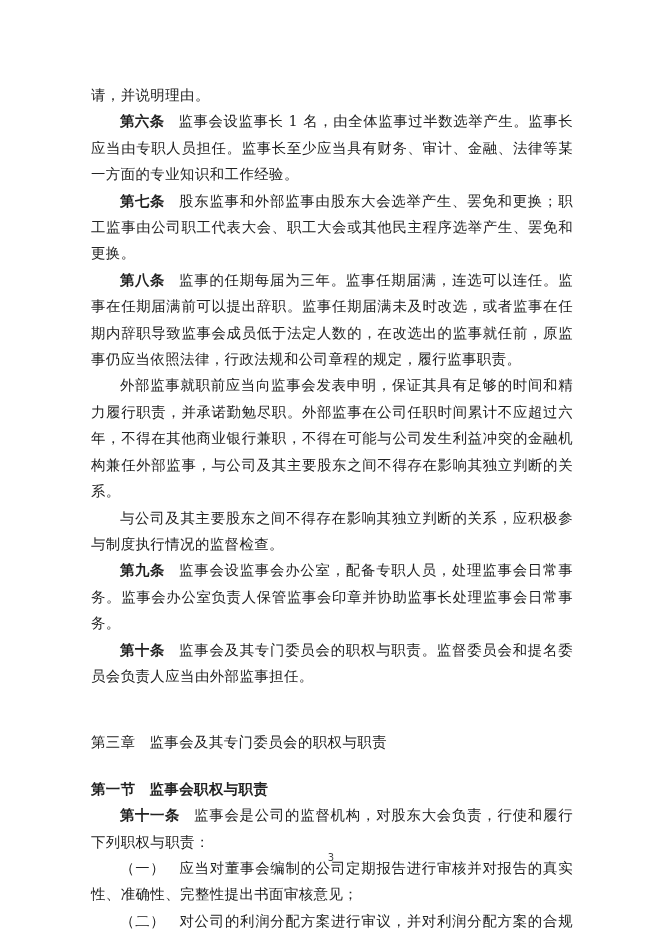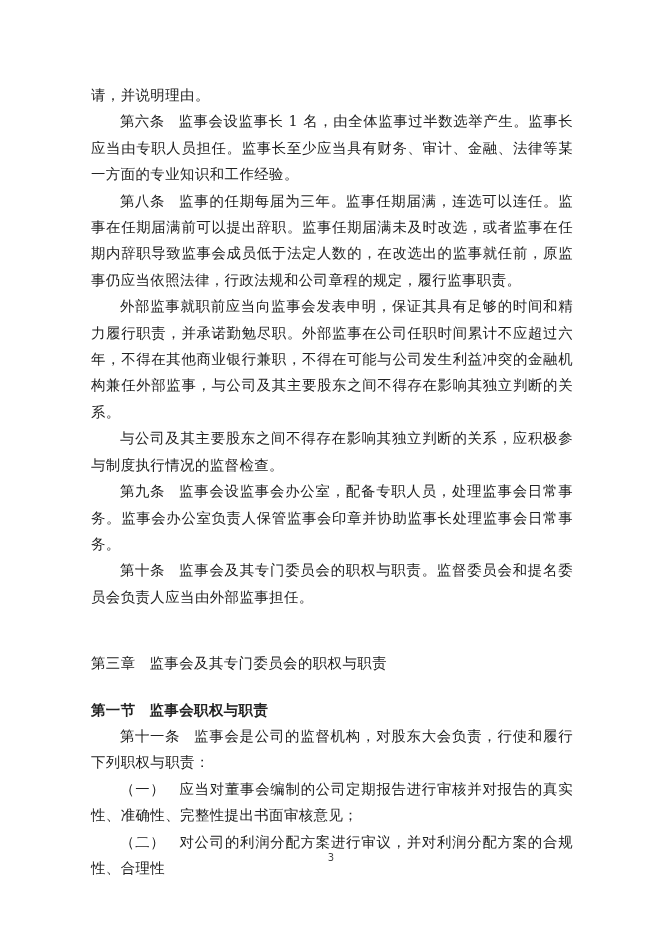--- a/index.html
+++ b/index.html
@@ -2,21 +2,21 @@
 <html><head>
   <meta charset="utf-8">
   <style>
     html, body { margin: 0; padding: 0; background: #ffffff; }
     body { width: 662px; height: 936px; position: relative; overflow: hidden;
       font-family: "DejaVu Serif", "Liberation Serif", serif; color: #222; }
     .page { position: absolute; left: 0; top: 0; width: 638px; height: 936px; background: #fff; }
     .content { position: absolute; left: 91px; top: 82px; width: 482px; font-size: 14.4px; line-height: 26.4px; letter-spacing: 0.45px; }
     .p { margin: 0; text-align: justify; text-align-last: left; }
     .indent { text-indent: 29px; }
-    .art { font-weight: normal; font-family: "DejaVu Sans", "Liberation Sans", sans-serif; letter-spacing: 0.3px; margin-right: 14px; }
+    .art { font-weight: bold; font-family: "DejaVu Sans", "Liberation Sans", sans-serif; letter-spacing: 0.3px; margin-right: 14px; }
     .sub { margin-right: 14px; }
     .chapter { text-align: left; font-family: "DejaVu Sans", "Liberation Sans", sans-serif; font-size: 14.4px; margin: 0; }
     .section { text-align: left; font-family: "DejaVu Sans", "Liberation Sans", sans-serif; font-weight: bold; font-size: 14.4px; margin: 0; }
     .gap-chapter { height: 40px; }
     .gap-section { height: 20px; }
     .heading-sep { display: inline-block; width: 14px; }
     .pagenum { position: absolute; left: 0; width: 662px; top: 852px; text-align: center; font-family: "DejaVu Sans", "Liberation Sans", sans-serif; font-size: 10px; color: #444; }
   </style>
 </head>
 <body>
@@ -25,20 +25,23 @@
   <div class="content">
 
     <p class="p">
       <span>请，并说明理由。</span>
     </p>
 
     <p class="p indent">
       <span class="art">第六条</span><span>监事会设监事长 1 名，由全体监事过半数选举产生。监事长应当由专职人员担任。监事长至少应当具有财务、审计、金融、法律等某一方面的专业知识和工作经验。</span>
     </p>
 
+    <p class="p indent">
+      <span class="art">第七条</span><span>股东监事和外部监事由股东大会选举产生、罢免和更换；职工监事由公司职工代表大会、职工大会或其他民主程序选举产生、罢免和更换。</span>
+    </p>
 
     <p class="p indent">
       <span class="art">第八条</span><span>监事的任期每届为三年。监事任期届满，连选可以连任。监事在任期届满前可以提出辞职。监事任期届满未及时改选，或者监事在任期内辞职导致监事会成员低于法定人数的，在改选出的监事就任前，原监事仍应当依照法律，行政法规和公司章程的规定，履行监事职责。</span>
     </p>
 
     <p class="p indent">
       <span>外部监事就职前应当向监事会发表申明，保证其具有足够的时间和精力履行职责，并承诺勤勉尽职。外部监事在公司任职时间累计不应超过六年，不得在其他商业银行兼职，不得在可能与公司发生利益冲突的金融机构兼任外部监事，与公司及其主要股东之间不得存在影响其独立判断的关系。</span>
     </p>
 
     <p class="p indent">

